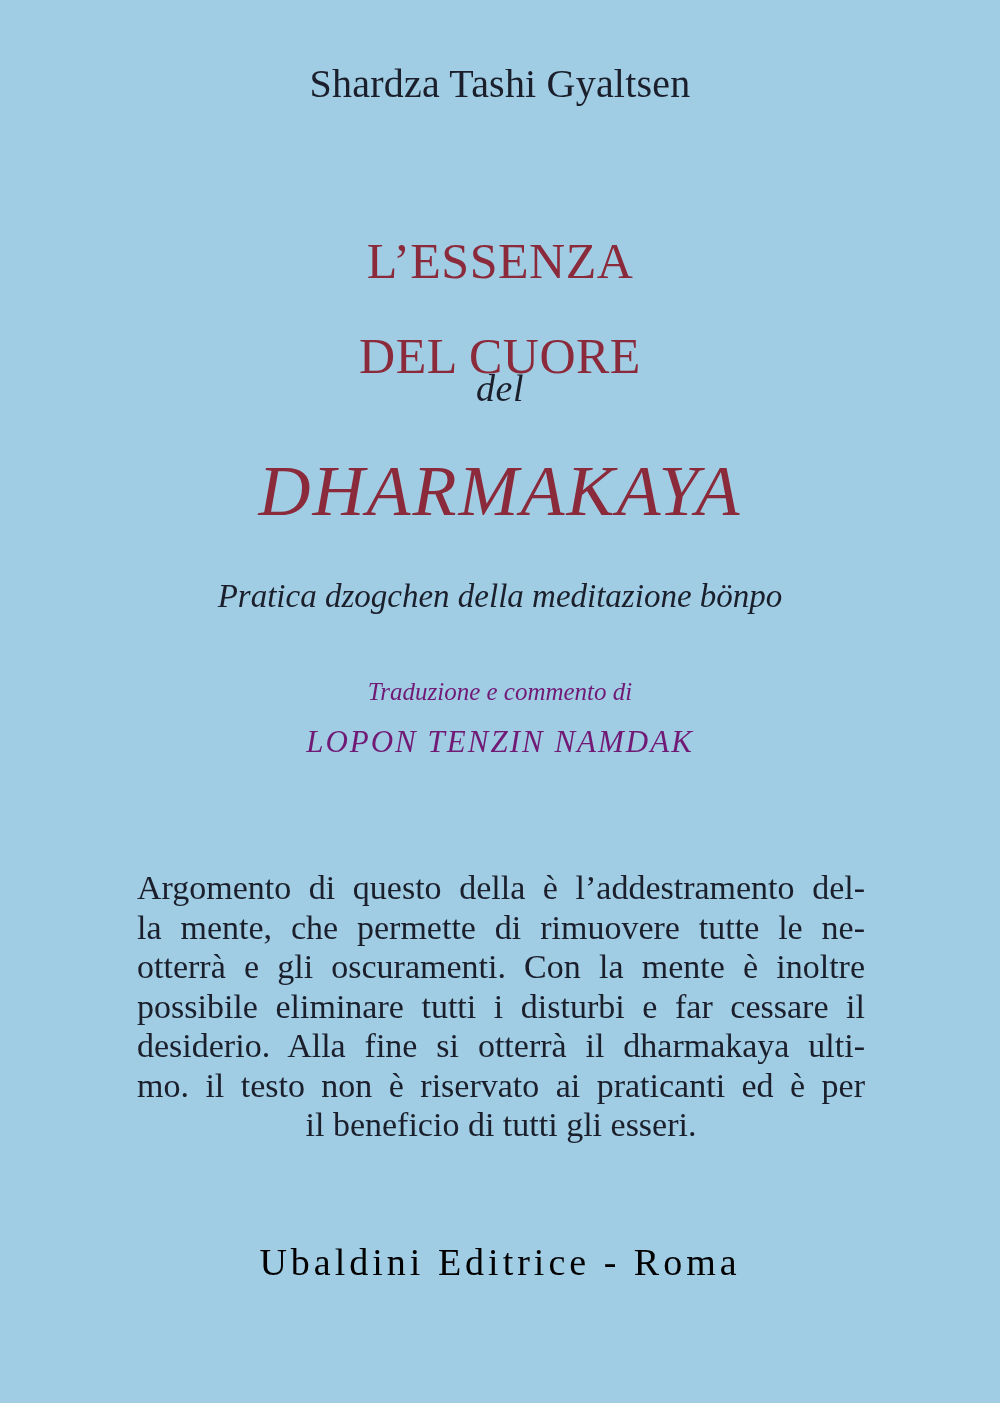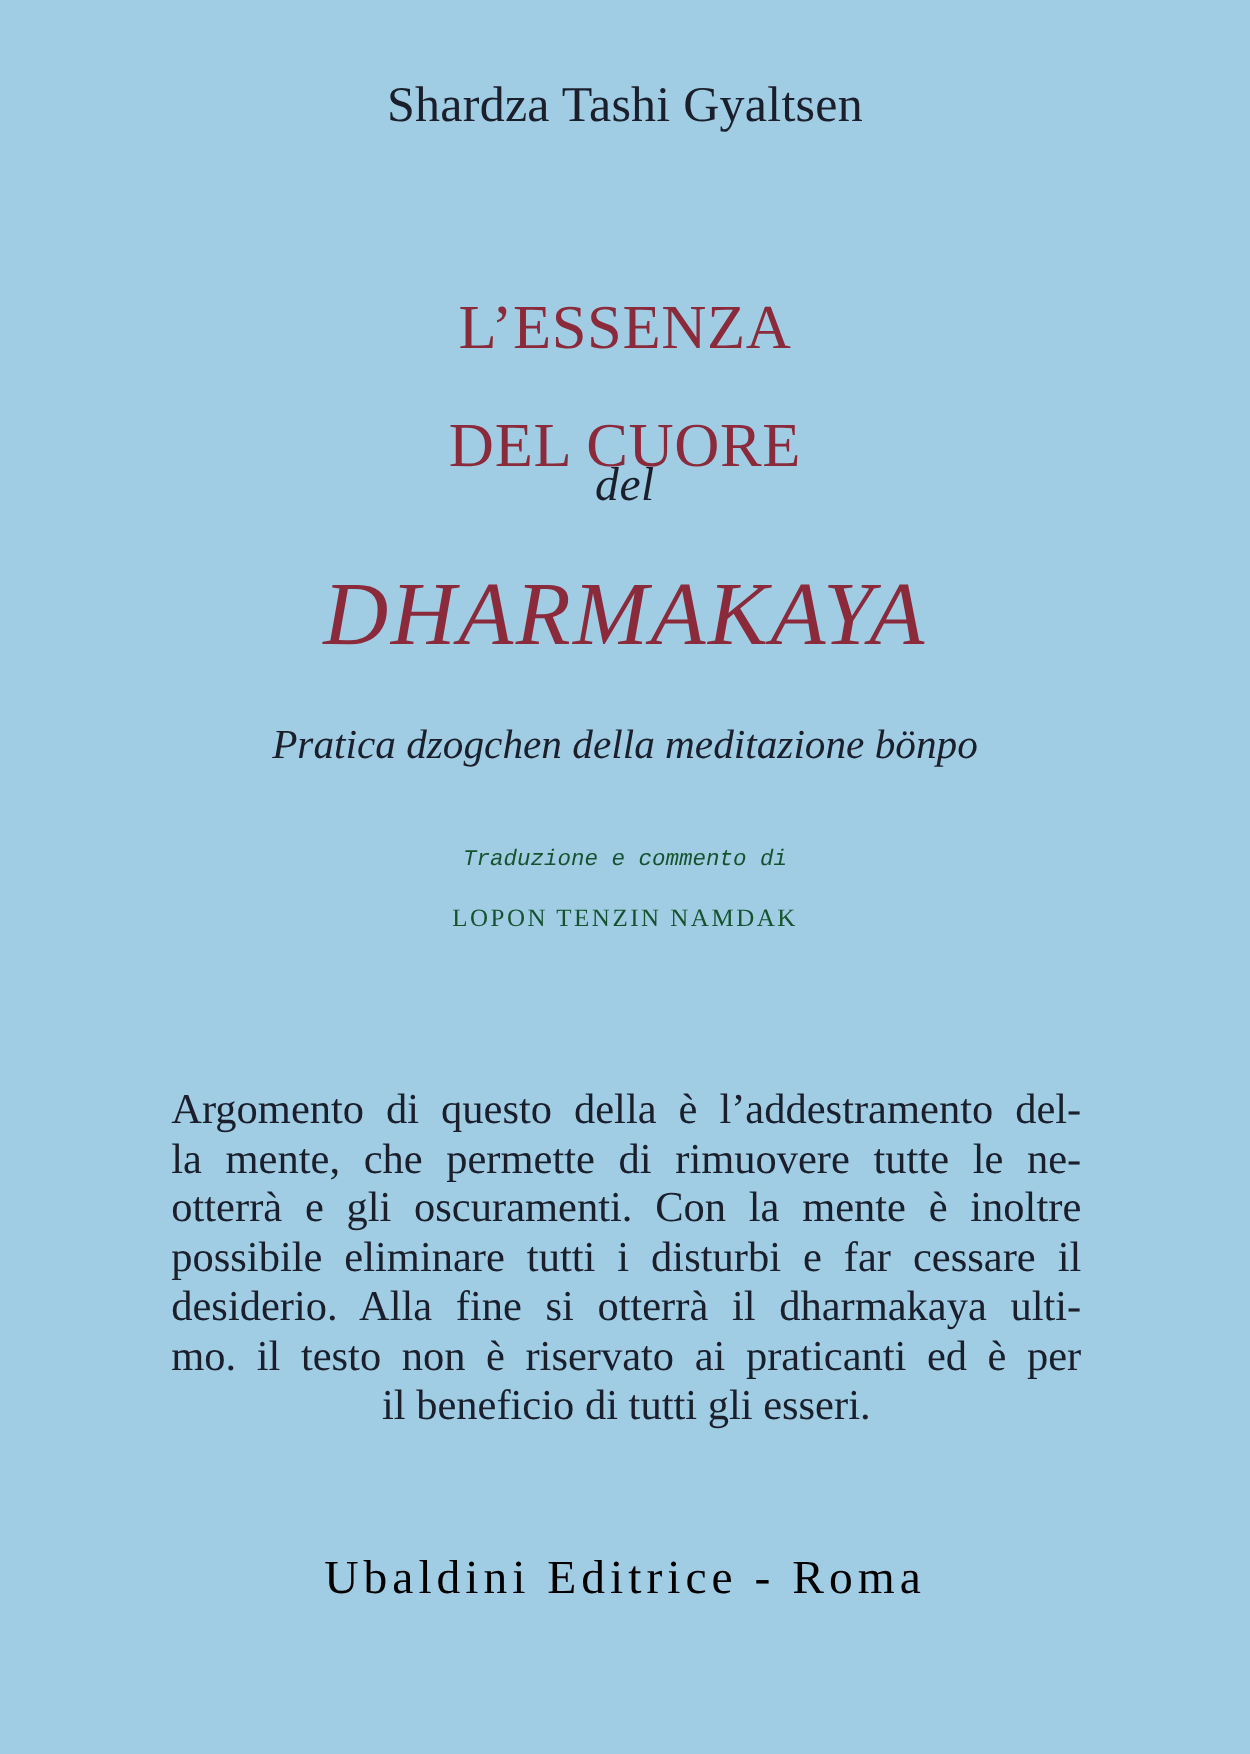--- a/index.html
+++ b/index.html
@@ -52,30 +52,30 @@
       letter-spacing: 2px;
     }
     .subtitle {
       top: 578px;
       font-size: 33px;
       font-style: italic;
       color: #1a1f2b;
     }
     .credit {
       top: 678px;
-      font-size: 18px;
+      font-size: 25px;
       font-style: italic;
-      color: #14532d;
-      font-family: Liberation Mono, monospace;
+      color: #701a75;
     }
     .translator {
       top: 724px;
-      font-size: 20px;
+      font-size: 31px;
       letter-spacing: 2px;
-      color: #14532d;
+      color: #701a75;
+      font-style: italic;
     }
     .blurb {
       position: absolute;
       top: 868px;
       left: 137px;
       width: 728px;
       font-size: 34px;
       line-height: 39.5px;
       color: #1a1f2b;
     }

